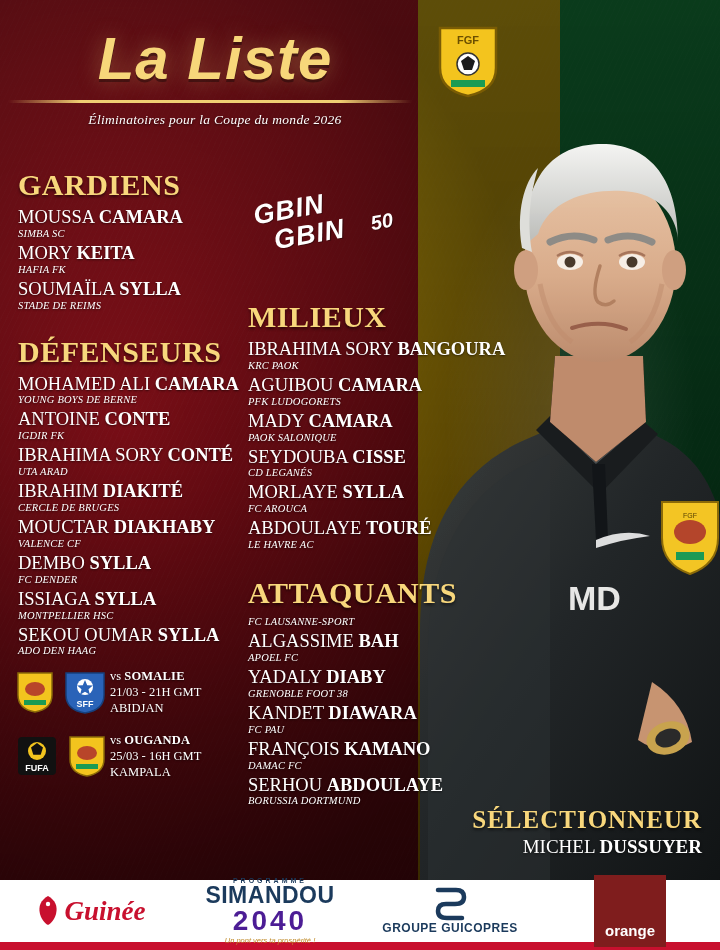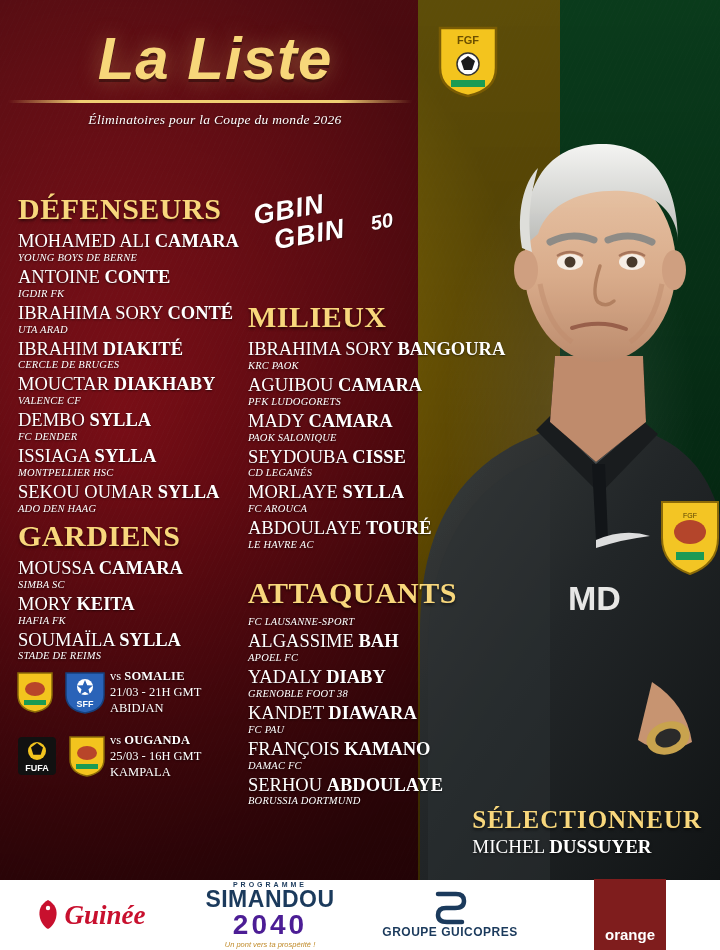--- a/index.html
+++ b/index.html
@@ -122,34 +122,34 @@
 
   
   .matches { position: absolute; left: 14px; top: 666px; width: 230px; }
   .match { display: flex; align-items: center; height: 52px; margin-bottom: 12px; }
   .match-flags { width: 96px; height: 46px; position: relative; flex: 0 0 96px; }
   .match-info { color: #fff; font-family: "Liberation Serif", serif; font-size: 12.5px; line-height: 1.28; text-shadow: 0 1px 2px rgba(0,0,0,.6); }
   .match-info .vs { font-weight: normal; }
   .match-info .opp { font-weight: bold; letter-spacing: .2px; }
 
   
-  .coach-credit { position: absolute; right: 18px; top: 806px; }
+  .coach-credit { position: absolute; right: 18px; top: 806px; text-align: right; }
   .coach-credit .role {
     font-family: "Liberation Serif", serif; font-weight: bold; font-size: 25px;
     color: #f8d77c; letter-spacing: 1px; text-shadow: 0 2px 3px rgba(0,0,0,.6);
   }
   .coach-credit .name {
     font-family: "Liberation Serif", serif; font-size: 19px; color: #ffffff;
     margin-top: 2px; text-shadow: 0 1px 3px rgba(0,0,0,.6);
   }
   .coach-credit .name b { font-weight: bold; }
 
   
   .footer {
-    position: absolute; left: 0; top: 880px; width: 720px; height: 70px;
+    position: absolute; left: 0; top: 880px; width: 720px; height: 62px;
     background: #ffffff; display: flex; align-items: center;
   }
   .f-cell { flex: 1; display: flex; align-items: center; justify-content: center; height: 70px; position: relative; }
 
   .guinee-txt {
     font-family: "Liberation Serif", serif; font-style: italic; font-weight: bold;
     font-size: 27px; color: #c8102e;
   }
   .simandou-wrap { text-align: center; line-height: 1; }
   .simandou-prog { font-size: 7px; letter-spacing: 3px; color: #1b3a5c; font-weight: bold; }
@@ -260,20 +260,36 @@
     <rect x="14" y="56" width="34" height="7" fill="#1a9b54"></rect>
   </svg>
 
   <div class="gbin">
     <div class="g1">GBIN</div>
     <div class="g2">GBIN</div>
     <div class="g3">50</div>
   </div>
 
   <div class="col-left">
+    <div class="grp">
+      <div class="sec-head hd-gap">GARDIENS</div>
+      <div>
+        <div class="player-name"><span class="f">MOUSSA</span> <b>CAMARA</b></div>
+        <div class="player-club">SIMBA SC</div>
+      </div>
+      <div>
+        <div class="player-name"><span class="f">MORY</span> <b>KEITA</b></div>
+        <div class="player-club">HAFIA FK</div>
+      </div>
+      <div>
+        <div class="player-name"><span class="f">SOUMAÏLA</span> <b>SYLLA</b></div>
+        <div class="player-club">STADE DE REIMS</div>
+      </div>
+    </div>
+
     <div class="grp" style="margin-top:24px">
       <div class="sec-head sec-def hd-gap">DÉFENSEURS</div>
       <div>
         <div class="player-name"><span class="f">MOHAMED ALI</span> <b>CAMARA</b></div>
         <div class="player-club">YOUNG BOYS DE BERNE</div>
       </div>
       <div>
         <div class="player-name"><span class="f">ANTOINE</span> <b>CONTE</b></div>
         <div class="player-club">IGDIR FK</div>
       </div>
@@ -293,36 +309,20 @@
         <div class="player-name"><span class="f">DEMBO</span> <b>SYLLA</b></div>
         <div class="player-club">FC DENDER</div>
       </div>
       <div>
         <div class="player-name"><span class="f">ISSIAGA</span> <b>SYLLA</b></div>
         <div class="player-club">MONTPELLIER HSC</div>
       </div>
       <div>
         <div class="player-name"><span class="f">SEKOU OUMAR</span> <b>SYLLA</b></div>
         <div class="player-club">ADO DEN HAAG</div>
-      </div>
-    </div>
-
-    <div class="grp">
-      <div class="sec-head hd-gap">GARDIENS</div>
-      <div>
-        <div class="player-name"><span class="f">MOUSSA</span> <b>CAMARA</b></div>
-        <div class="player-club">SIMBA SC</div>
-      </div>
-      <div>
-        <div class="player-name"><span class="f">MORY</span> <b>KEITA</b></div>
-        <div class="player-club">HAFIA FK</div>
-      </div>
-      <div>
-        <div class="player-name"><span class="f">SOUMAÏLA</span> <b>SYLLA</b></div>
-        <div class="player-club">STADE DE REIMS</div>
       </div>
     </div>
   </div>
 
   <div class="col-mid">
     <div class="grp">
       <div class="sec-head hd-gap">MILIEUX</div>
       <div>
         <div class="player-name"><span class="f">IBRAHIMA SORY</span> <b>BANGOURA</b></div>
         <div class="player-club">KRC PAOK</div>

